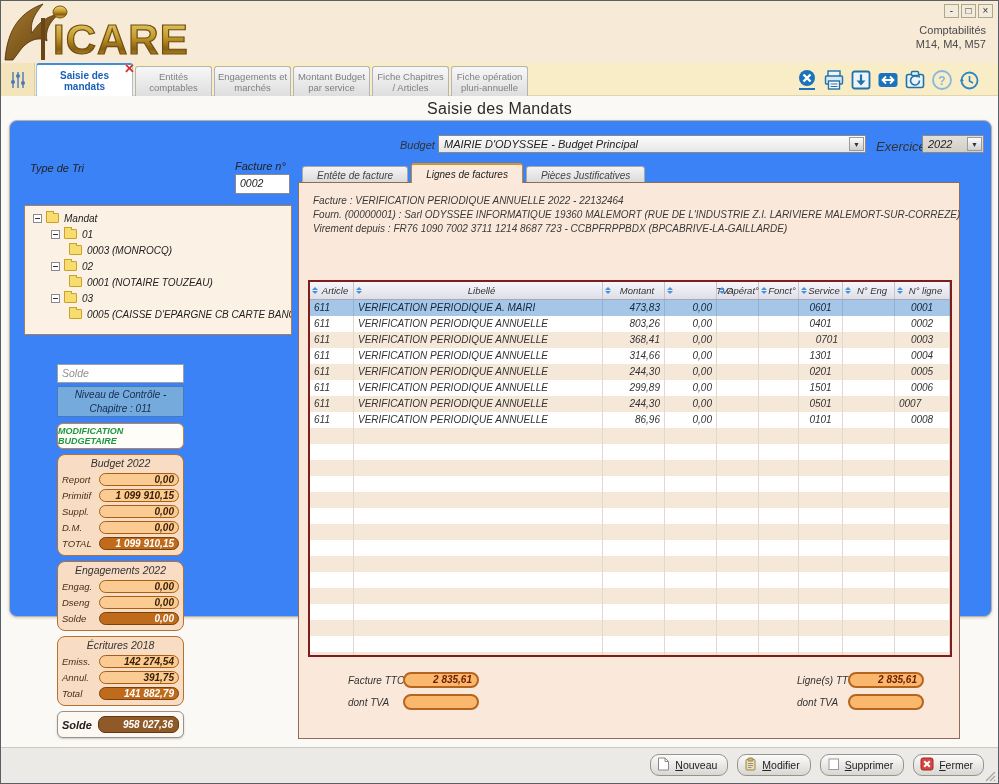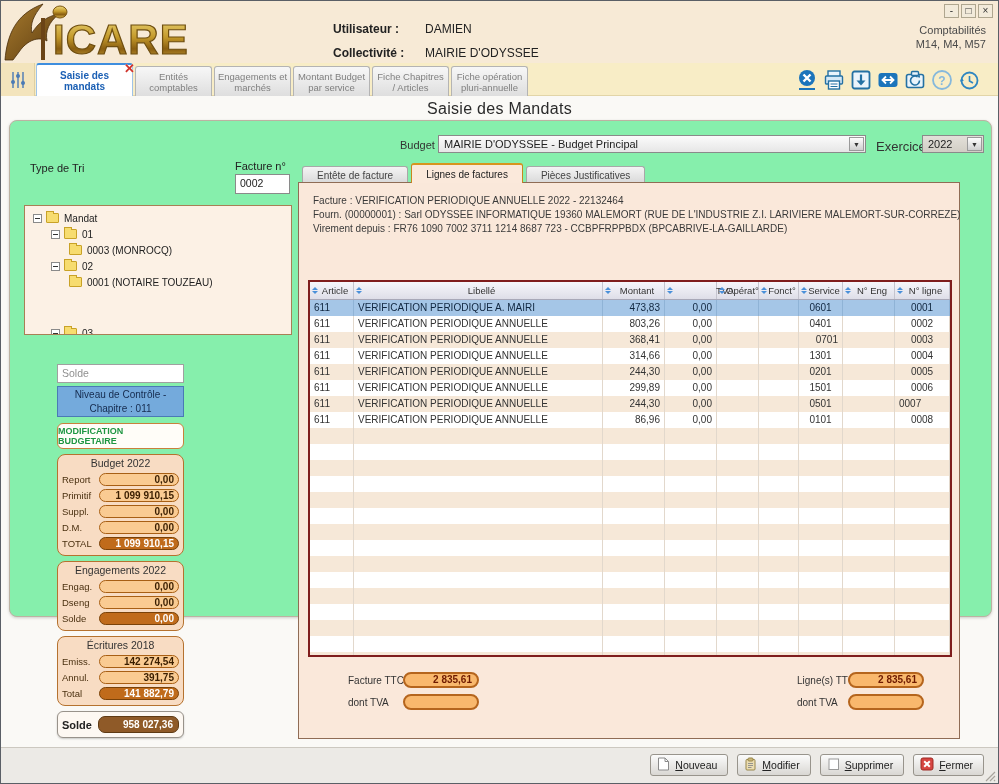--- a/index.html
+++ b/index.html
@@ -23,21 +23,21 @@
   .app-tab{position:relative;width:77px;height:30px;margin-right:2px;background:linear-gradient(#F7F7F7,#DEDEDE);border:1px solid #B4B4B4;border-bottom:none;border-radius:3px 3px 0 0;color:#7F7F7F;font-size:9.5px;line-height:11px;display:flex;align-items:center;justify-content:center;text-align:center;padding:0 2px;cursor:default;}
   .app-tab.active{width:97px;height:33px;background:#FFFFFF;border:1px solid #9FC3E8;border-top:2px solid #3E8EDE;border-bottom:none;color:#1A5FB4;font-weight:bold;font-size:10px;}
   .tab-close{position:absolute;right:-3px;top:-3px;color:#D0342C;font-weight:bold;font-size:13px;line-height:13px;text-shadow:0 0 1px #fff;}
   .toolbar{position:absolute;right:16px;top:3px;height:28px;display:flex;align-items:center;gap:1px;}
   .tool{width:26px;height:26px;display:flex;align-items:center;justify-content:center;}
 
   
   .page-title{position:absolute;left:0;top:99px;width:100%;text-align:center;font-size:16px;color:#2A2A2A;letter-spacing:.3px;}
 
   
-  .main-panel{position:absolute;left:8px;top:119px;width:983px;height:497px;background:#86efac;border:1px solid #BCB2A2;border-radius:8px;box-shadow:0 1px 3px rgba(0,0,0,.18);}
+  .main-panel{position:absolute;left:8px;top:119px;width:983px;height:497px;background:#3b82f6;border:1px solid #BCB2A2;border-radius:8px;box-shadow:0 1px 3px rgba(0,0,0,.18);font-style:italic;}
 
   .budget-label{position:absolute;left:390px;top:18px;font-size:11px;color:#333;}
   .combo{position:relative;background:linear-gradient(#FBFBFB,#E6E6E6);border:1px solid #8A8A8A;font-size:11px;color:#222;display:flex;align-items:center;padding-left:5px;}
   .combo .arrow{position:absolute;right:1px;top:1px;bottom:1px;width:15px;background:linear-gradient(#FDFDFD,#CFCFCF);border:1px solid #9A9A9A;font-size:7px;color:#333;display:flex;align-items:center;justify-content:center;}
   .budget-combo{position:absolute;left:428px;top:14px;width:428px;height:18px;}
   .exercice-label{position:absolute;left:866px;top:18px;font-size:13px;color:#333;text-align:right;}
   .exercice-combo{position:absolute;left:912px;top:14px;width:62px;height:18px;background:linear-gradient(#E3E0D9,#D2CEC5);}
 
   .sort-label{position:absolute;left:20px;top:41px;font-size:11px;color:#222;}
   .sort-combo{position:absolute;left:20px;top:55px;width:186px;height:18px;font-size:10.5px;}
@@ -91,21 +91,21 @@
   .g-row.selected .g-cell{color:#10263F;border-right-color:#8FB3D6;}
   .g-cell{font-size:10px;color:#333;border-right:1px solid #E2D8CC;padding:1px 4px;white-space:nowrap;overflow:hidden;flex:none;line-height:13px;}
 
   
   .tlabel{position:absolute;font-size:10px;color:#333;}
   .tpill{position:absolute;width:76px;height:16px;background:#F9B86D;border:2px solid #B5651D;border-radius:8px;font-size:10px;font-weight:bold;color:#6E1A00;text-align:right;padding:0 5px;line-height:12px;}
 
   
   .statusbar{position:absolute;left:0;top:746px;width:100%;height:37px;background:#ECEAE6;border-top:1px solid #CCC8C0;}
   .btn-row{position:absolute;right:14px;top:6px;display:flex;gap:9px;}
-  .sbtn{height:22px;padding:0 10px 0 6px;border:1px solid #98948C;border-radius:3px;background:linear-gradient(#FBFBFB,#D9D7D3);font-size:10.5px;color:#222;display:flex;align-items:center;gap:5px;cursor:default;}
+  .sbtn{height:22px;padding:0 10px 0 6px;border:1px solid #98948C;border-radius:9px;background:linear-gradient(#FBFBFB,#D9D7D3);font-size:10.5px;color:#222;display:flex;align-items:center;gap:5px;cursor:default;}
   .sbtn u{text-decoration:underline;}
   .grip{position:absolute;right:2px;bottom:2px;}
 </style>
 </head>
 <body>
 
 <div class="window">
 
   <div class="header">
     <svg class="logo" viewBox="0 0 215 60">
@@ -119,30 +119,20 @@
         <linearGradient id="wing" x1="0" y1="0" x2="1" y2="1">
           <stop offset="0" stop-color="#A77B2E"></stop>
             <stop offset="1" stop-color="#5E3D10"></stop>
         </linearGradient>
       </defs>
       <path d="M2,58 C4,34 12,12 40,2 C30,14 27,22 29,31 C35,21 44,14 56,12 C46,20 42,29 44,39 C36,34 24,38 16,50 L10,58 Z" fill="url(#wing)" stroke="#4A2F0C" stroke-width="0.8"></path>
       <rect x="38" y="16" width="4" height="42" fill="#6B4416"></rect>
       <ellipse cx="57" cy="10" rx="7" ry="6" fill="url(#gold)" stroke="#7A5510" stroke-width="1"></ellipse>
       <text x="50" y="52" font-family="DejaVu Serif, serif" font-size="42" font-weight="bold" letter-spacing="1" fill="url(#gold)" stroke="#6E4E10" stroke-width="1.2">ICARE</text>
     </svg>
-    <div class="user-block">
-      <div class="user-row">
-        <span class="lbl">Utilisateur :</span>
-        <span>DAMIEN</span>
-      </div>
-      <div class="user-row">
-        <span class="lbl">Collectivité :</span>
-        <span>MAIRIE D'ODYSSEE</span>
-      </div>
-    </div>
     <div class="win-controls">
       <div class="win-btn">-</div>
       <div class="win-btn">□</div>
       <div class="win-btn">×</div>
     </div>
     <div class="compta">
       <div>Comptabilités</div>
       <div>M14, M4, M57</div>
     </div>
   </div>
@@ -280,21 +270,21 @@
             <div class="folder"></div>
             <span>02</span>
           </div>
         </div>
         <div class="tree-row" style="padding-left: 40px;">
           <div class="tree-inner">
             <div class="folder"></div>
             <span>0001 (NOTAIRE TOUZEAU)</span>
           </div>
         </div>
-        <div class="tree-row" style="padding-left: 22px; margin-top: 35px;">
+        <div class="tree-row" style="padding-left: 22px;">
           <div class="tree-inner">
             <div class="expander"></div>
             <div class="folder"></div>
             <span>03</span>
           </div>
         </div>
         <div class="tree-row" style="padding-left: 40px;">
           <div class="tree-inner">
             <div class="folder"></div>
             <span>0005 (CAISSE D'EPARGNE CB CARTE BANCAIRE)</span>

